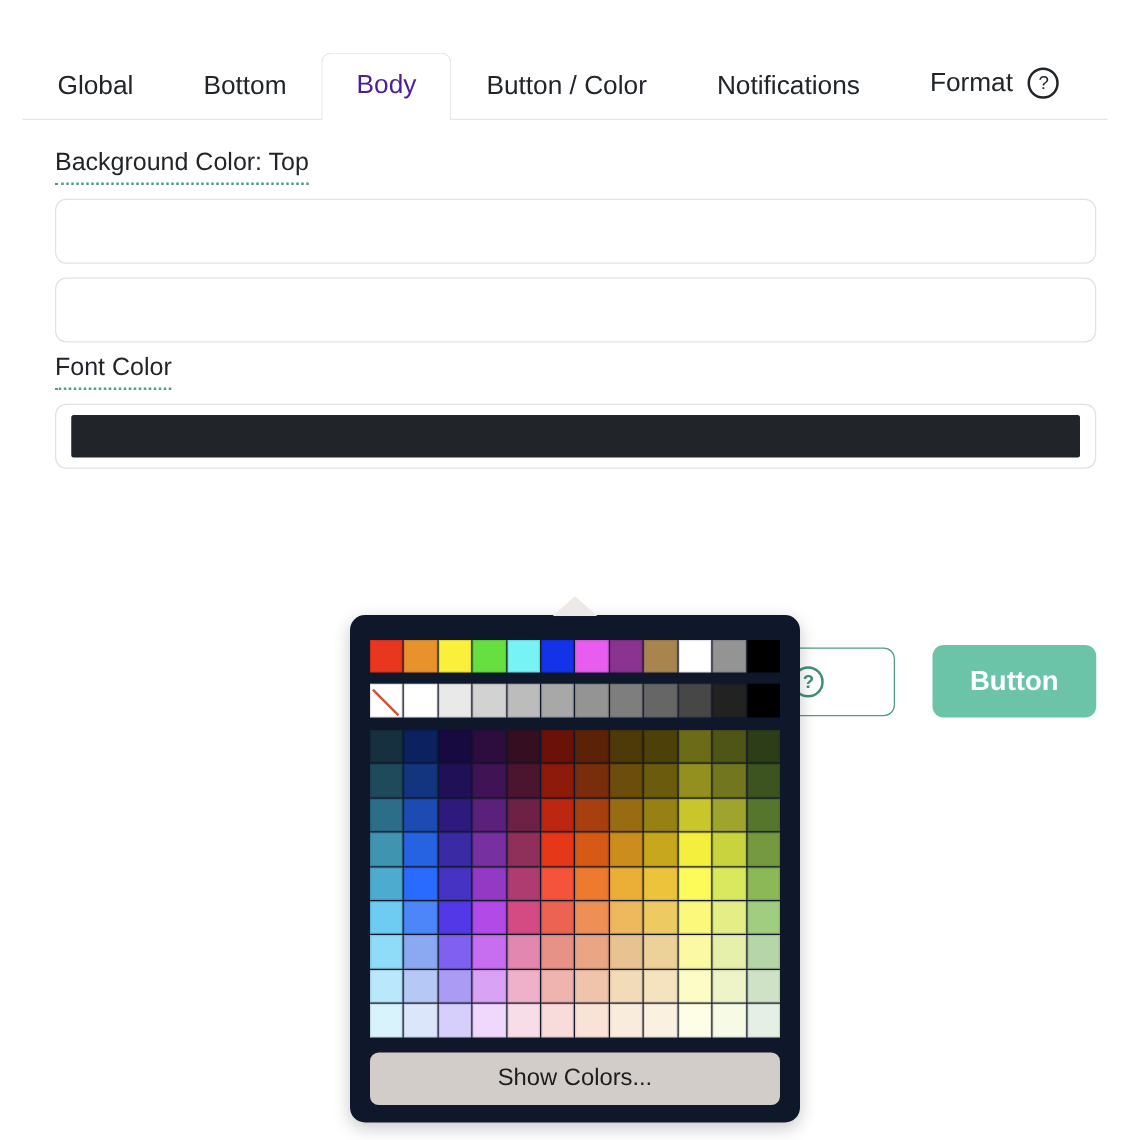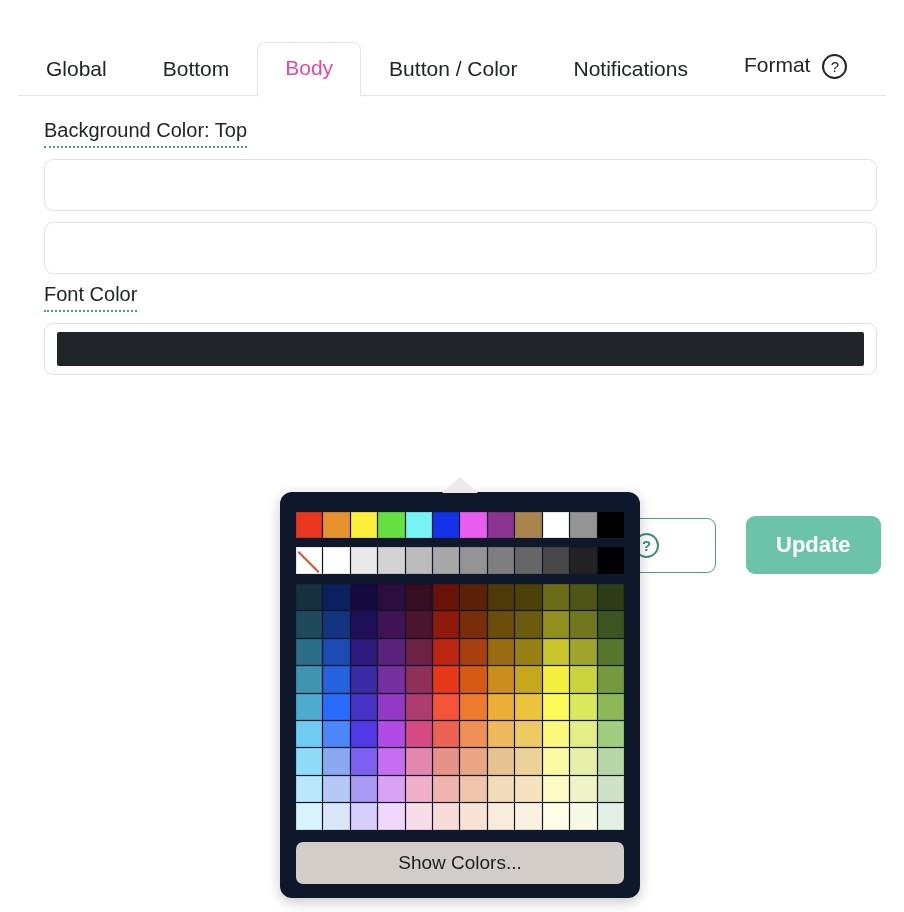--- a/index.html
+++ b/index.html
@@ -34,25 +34,25 @@
     line-height: 1;
     cursor: pointer;
     border: 1px solid transparent;
     border-bottom: none;
     border-radius: 8px 8px 0 0;
     background: transparent;
     white-space: nowrap;
     position: relative;
     top: 1px;
     display: flex;
-    align-items: flex-start;
+    align-items: center;
     gap: 12px;
   }
   .tab.active {
-    color: #ec4899;
+    color: #4c1d95;
     background: #ffffff;
     border-color: #e4e7ea;
     border-bottom: 1px solid #ffffff;
     margin-top: 36px;
   }
   .tabs-rule {
     position: absolute;
     left: 18px;
     right: 18px;
     bottom: 0;
@@ -265,21 +265,21 @@
     </div>
   </div>
 
 </div>
 
 <div class="actions">
   <button class="btn-reset">
     <span>Reset</span>
     <span class="help-icon">?</span>
   </button>
-  <button class="btn-update">Update</button>
+  <button class="btn-update">Button</button>
 </div>
 
 <div class="popover">
   <div class="popover-arrow"></div>
   <div class="pal-row top" id="row-sat">
       <div class="pal-cell" style="background: rgb(232, 54, 31);"></div>
       <div class="pal-cell" style="background: rgb(232, 146, 46);"></div>
       <div class="pal-cell" style="background: rgb(250, 240, 60);"></div>
       <div class="pal-cell" style="background: rgb(102, 224, 64);"></div>
       <div class="pal-cell" style="background: rgb(119, 242, 245);"></div>

